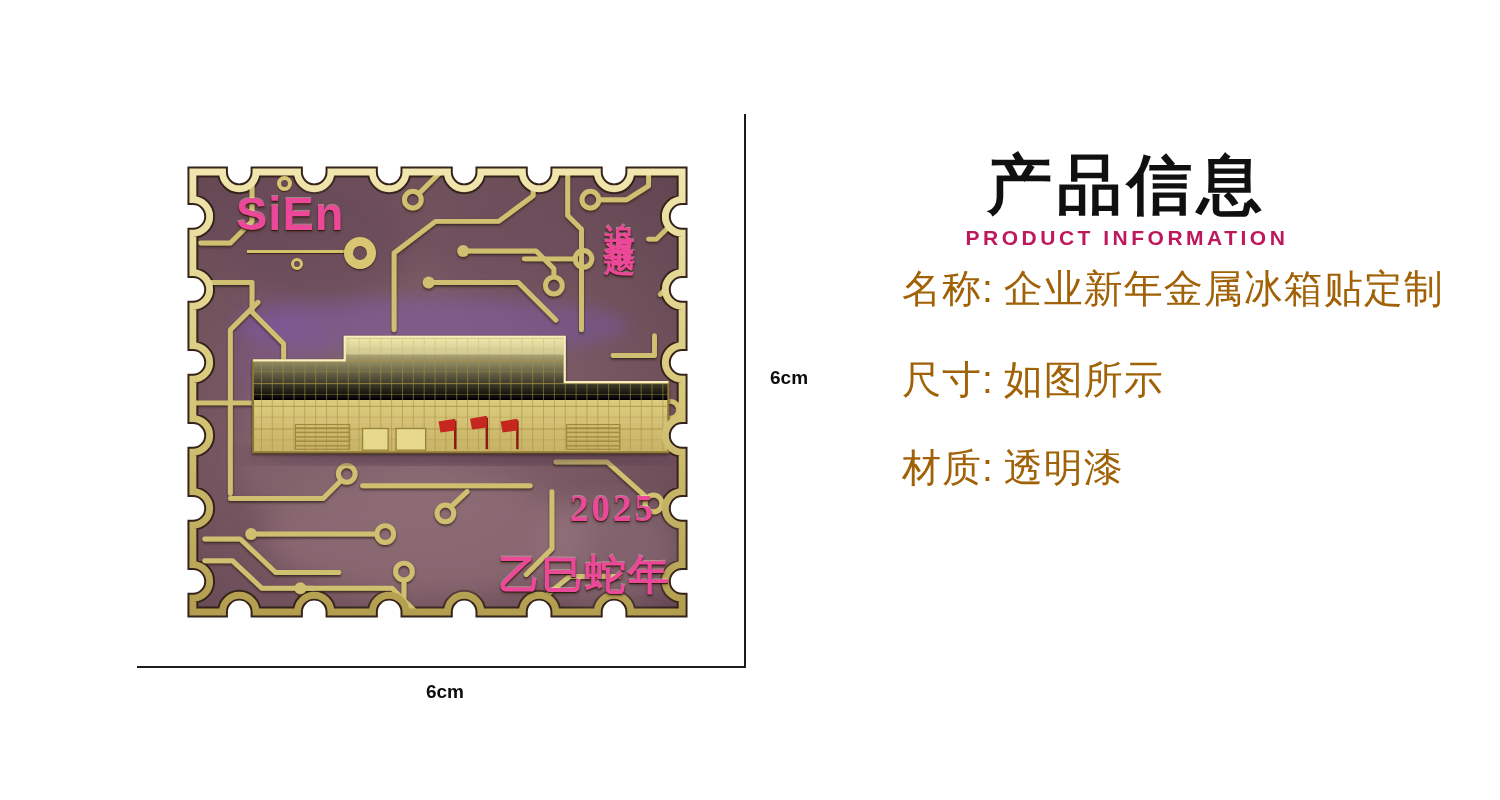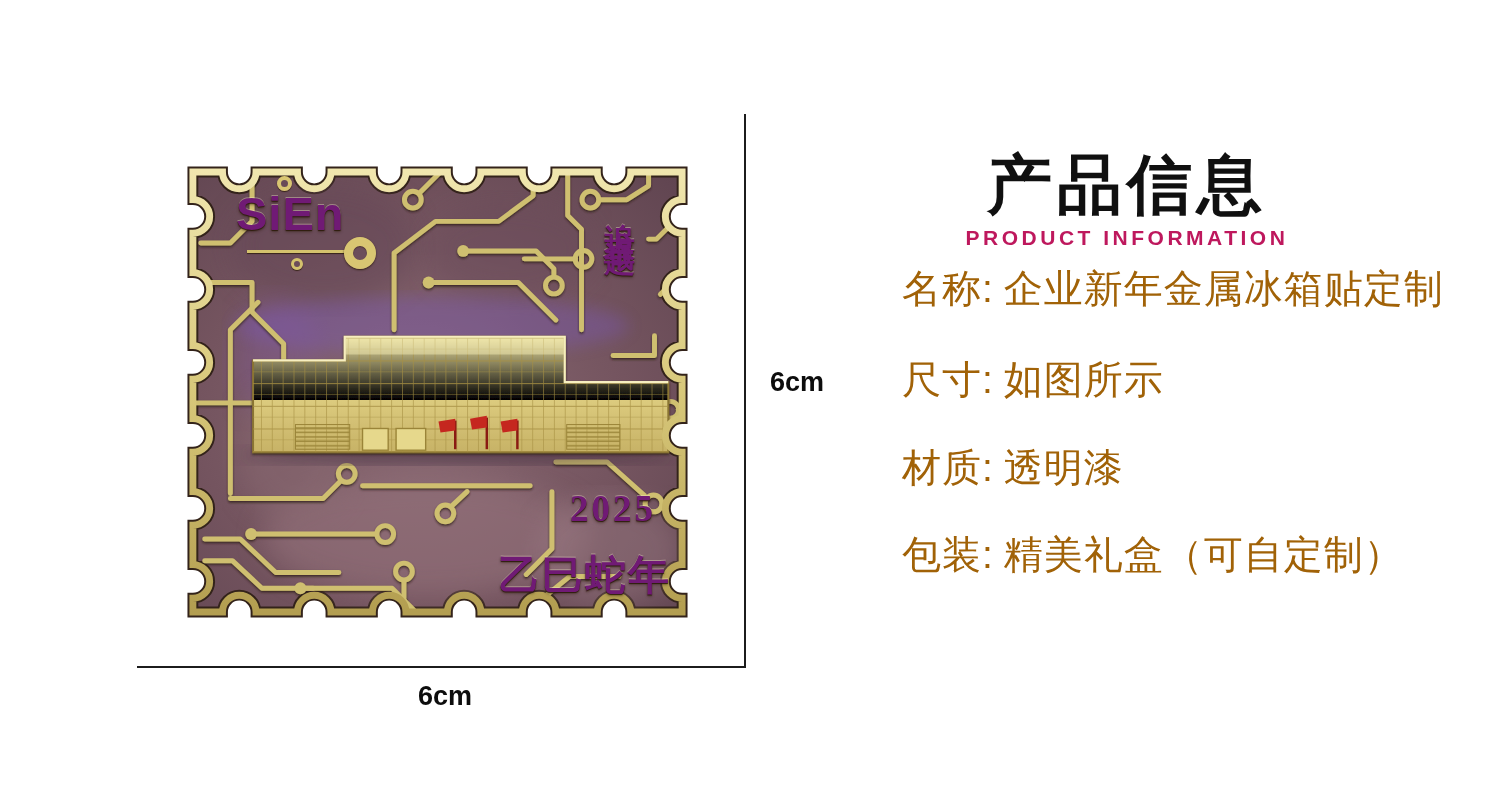--- a/index.html
+++ b/index.html
@@ -4,21 +4,21 @@
 <style>
   * { margin:0; padding:0; box-sizing:border-box; }
   html,body { width:1500px; height:800px; background:#ffffff; overflow:hidden;
               font-family:"Liberation Sans", sans-serif; }
   .stage { position:absolute; left:0; top:0; width:1500px; height:800px; }
 
   
   .photo { position:absolute; left:0; top:0; width:880px; height:800px; }
   .stamp-svg { position:absolute; left:185px; top:148px; width:505px; height:488px; }
 
-  .gold-text { color:#701a75;
+  .gold-text { color:#ec4899;
     text-shadow:0 1px 1px rgba(43,26,8,.95), 0 2px 3px rgba(43,26,8,.45), 0 -1px 0 rgba(255,248,214,.38); }
 
   .logo { position:absolute; left:236px; top:190px; font-size:47px; font-weight:800;
           letter-spacing:1px; line-height:1; }
   .logo-pin-ring { position:absolute; left:277px; top:176px; width:15px; height:15px;
           border:4px solid #d9c672; border-radius:50%;
           box-shadow:0 1px 1px rgba(43,26,8,.8); }
   .logo-underline { position:absolute; left:247px; top:250px; width:99px; height:3px;
           background:#d4c26d; box-shadow:0 1px 1px rgba(43,26,8,.8); }
   .logo-small-ring { position:absolute; left:291px; top:258px; width:12px; height:12px;
@@ -32,21 +32,21 @@
             writing-mode:vertical-rl; text-orientation:upright;
             font-size:31px; font-weight:600; letter-spacing:7px; line-height:1; }
   .year { position:absolute; left:570px; top:487px; font-size:37px; font-weight:700;
           font-family:"Liberation Serif", serif; letter-spacing:3px; }
   .zodiac { position:absolute; left:499px; top:548px; font-size:41px; font-weight:600;
             letter-spacing:2px; }
 
   
   .dim-v { position:absolute; left:744px; top:114px; width:2px; height:553px; background:#1c1c1c; }
   .dim-h { position:absolute; left:137px; top:666px; width:609px; height:2px; background:#1c1c1c; }
-  .dim-label { position:absolute; color:#0d0d0d; font-size:27px; font-weight:600; }
+  .dim-label { position:absolute; color:#0d0d0d; font-size:19px; font-weight:600; }
   .dim-label.right { left:770px; top:367px; }
   .dim-label.bottom { left:400px; top:681px; width:90px; text-align:center; }
 
   
   .info-head { position:absolute; left:950px; top:131px; width:354px; text-align:center; color:#101010; }
   .info-title { font-family:"Liberation Serif", serif; font-size:65px; font-weight:900;
                 letter-spacing:5px; line-height:1.05; white-space:nowrap;margin-top:20px; }
   .info-subtitle { margin-top:7px; font-size:21px; font-weight:600; letter-spacing:3.5px;
                    color:#be185d; white-space:nowrap; }
   .spec-row { position:absolute; left:902px; font-size:39px; color:#a16207;
@@ -214,17 +214,14 @@
 
   <div class="spec-row r0">
     <span class="lab">名称:</span><span>企业新年金属冰箱贴定制</span>
   </div>
   <div class="spec-row r1">
     <span class="lab">尺寸:</span><span>如图所示</span>
   </div>
   <div class="spec-row r2">
     <span class="lab">材质:</span><span>透明漆</span>
   </div>
-  <div class="spec-row r3">
-    <span class="lab">包装:</span><span>精美礼盒（可自定制）</span>
-  </div>
 
 </div>
 
 </body></html>

